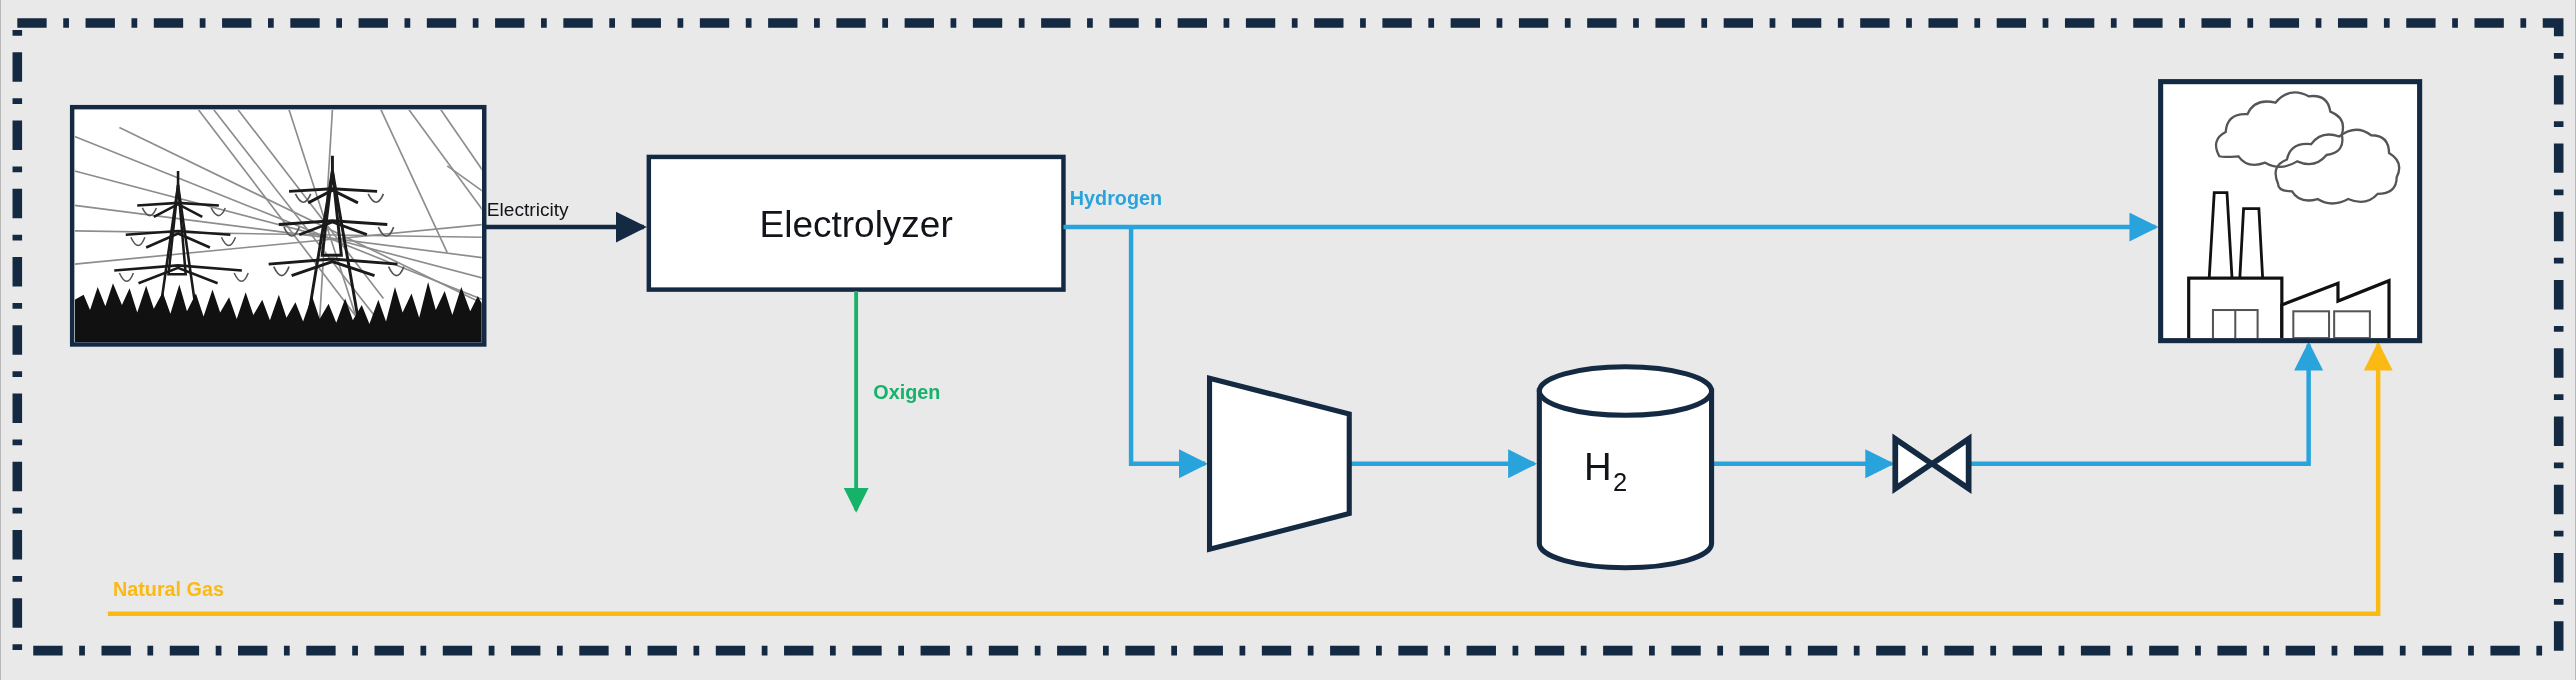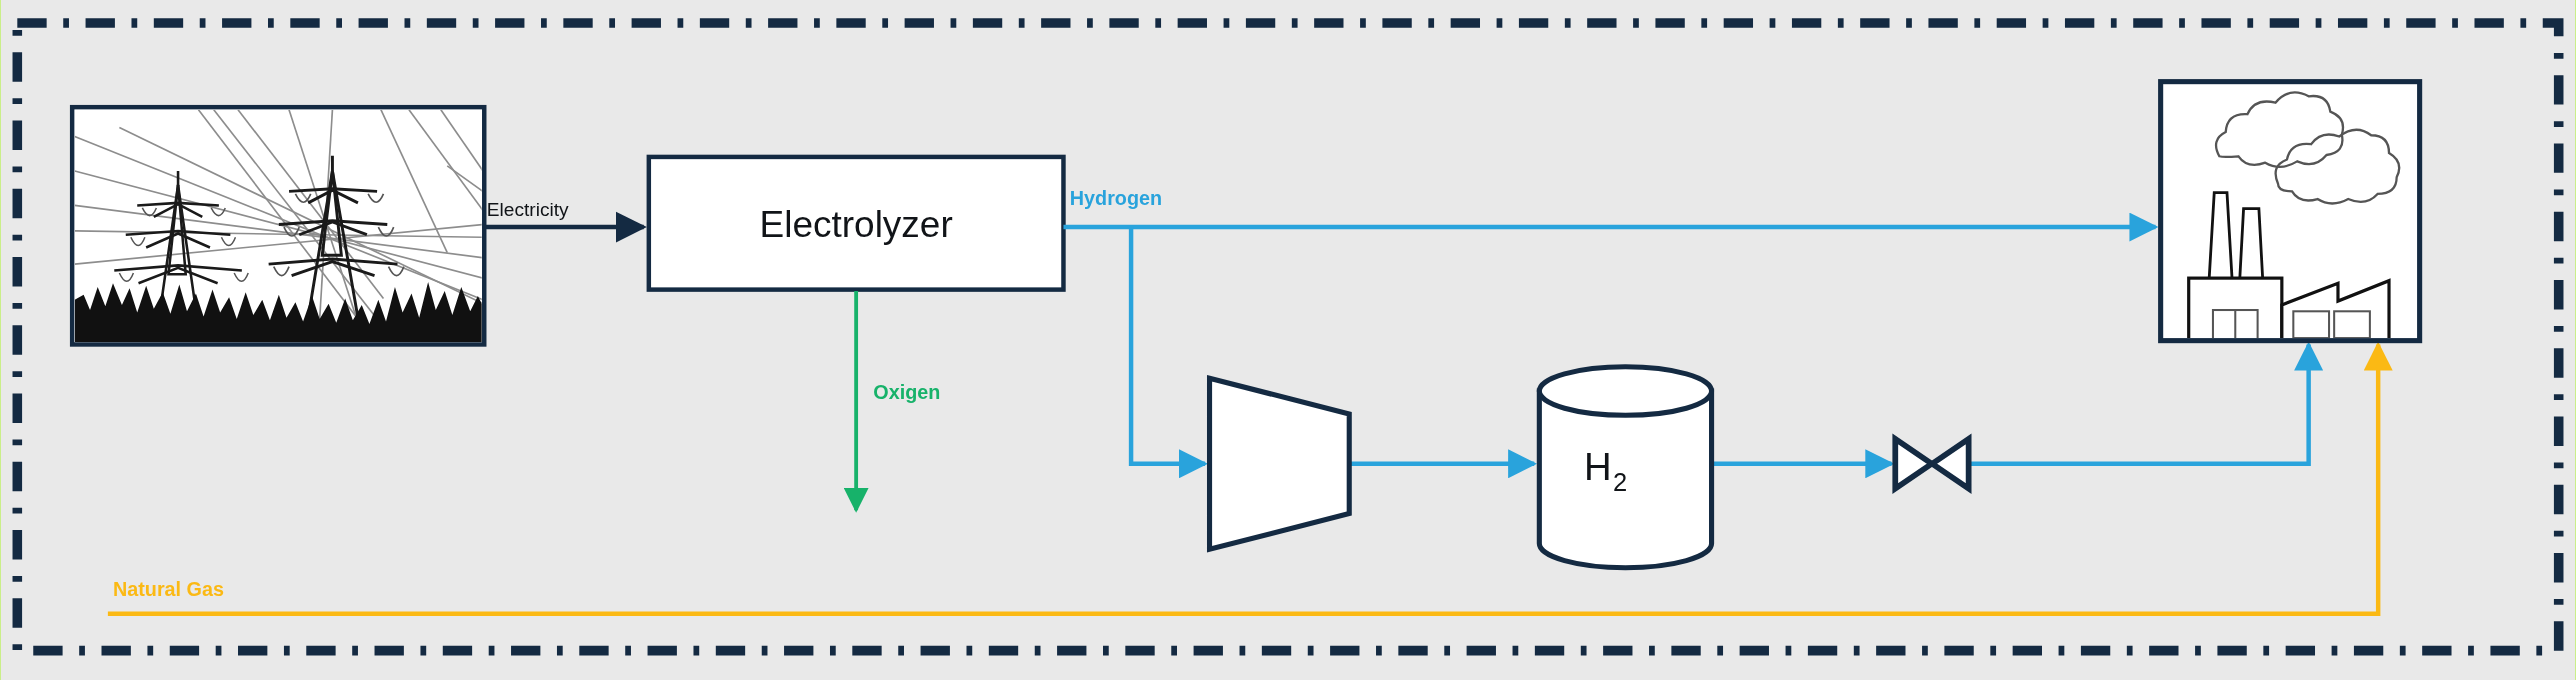--- a/index.html
+++ b/index.html
@@ -10,21 +10,21 @@
   body {
     width: 2576px;
     height: 680px;
     font-family: "Liberation Sans", sans-serif;
     overflow: hidden;
   }
   #diagram-root {
     position: relative;
     width: 2576px;
     height: 680px;
-    background: #bef264;
+    background: #a3a3a3;
   }
   svg.layer {
     position: absolute;
     top: 0;
     left: 0;
     width: 2576px;
     height: 680px;
   }
   .lbl {
     font-family: "Liberation Sans", sans-serif;

